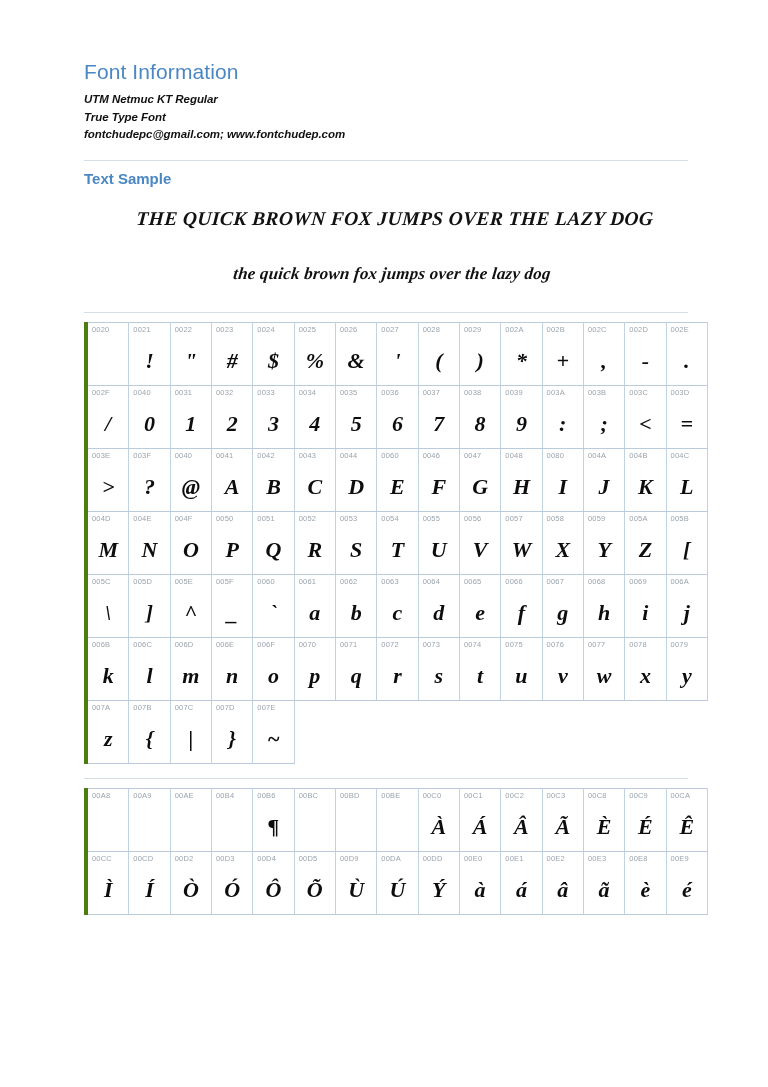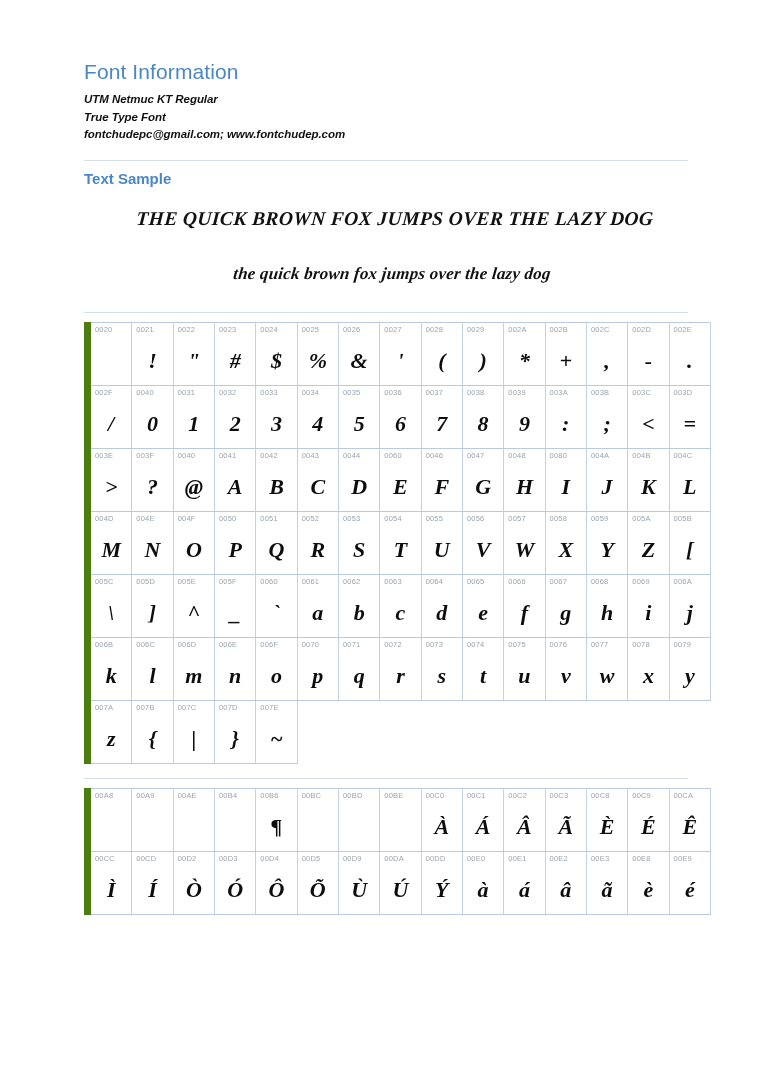--- a/index.html
+++ b/index.html
@@ -85,21 +85,21 @@
     margin: 34px 0 0 12px;
     transform: skewX(-6deg);
   }
 
   
   .grid {
     border-collapse: collapse;
     table-layout: fixed;
     width: 605px;
     border-top: 1px solid #b9cbdd;
-    border-left: 7px solid #4d7c0f;
+    border-left: 4px solid #4d7c0f;
   }
   .grid td {
     width: 40.33px;
     height: 62px;
     border-right: 1px solid #c3d2e0;
     border-bottom: 1px solid #b9cbdd;
     vertical-align: top;
     padding: 0;
     position: relative;
     background: #ffffff;

